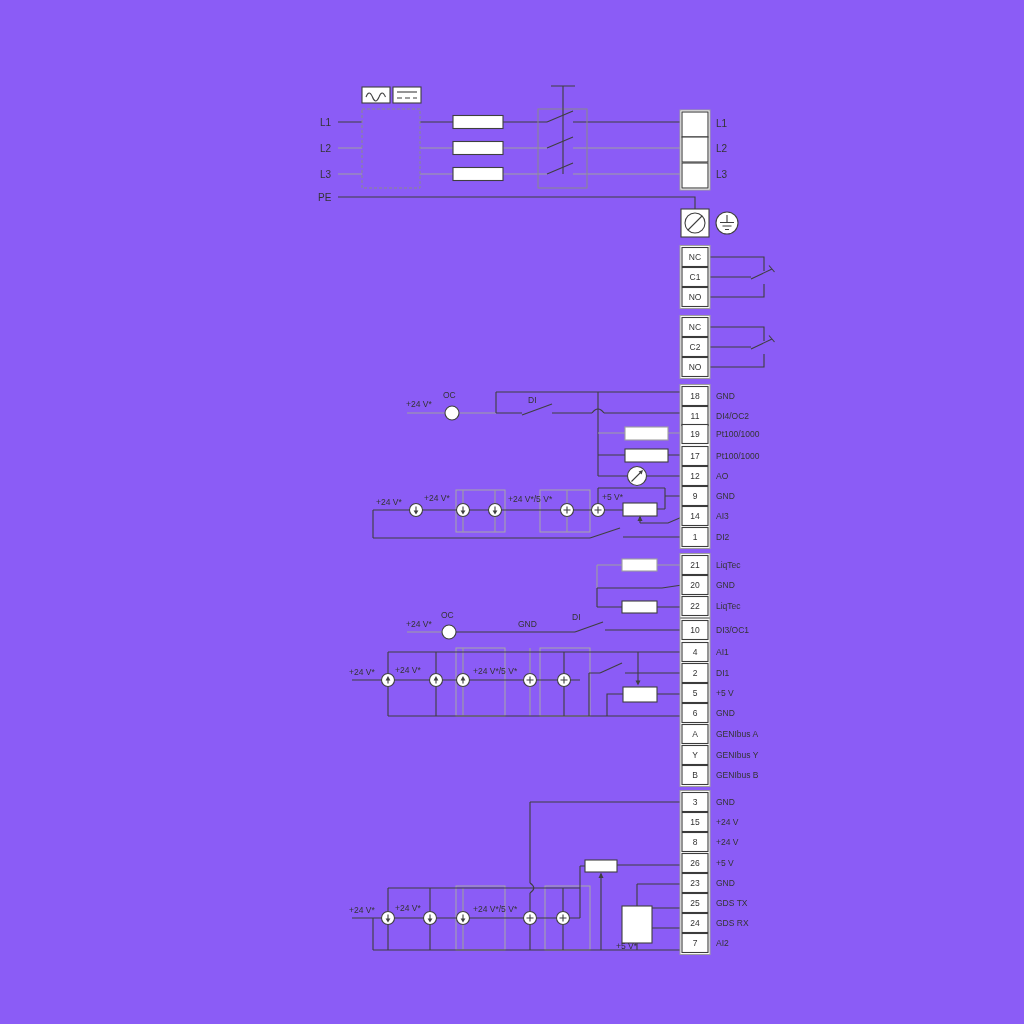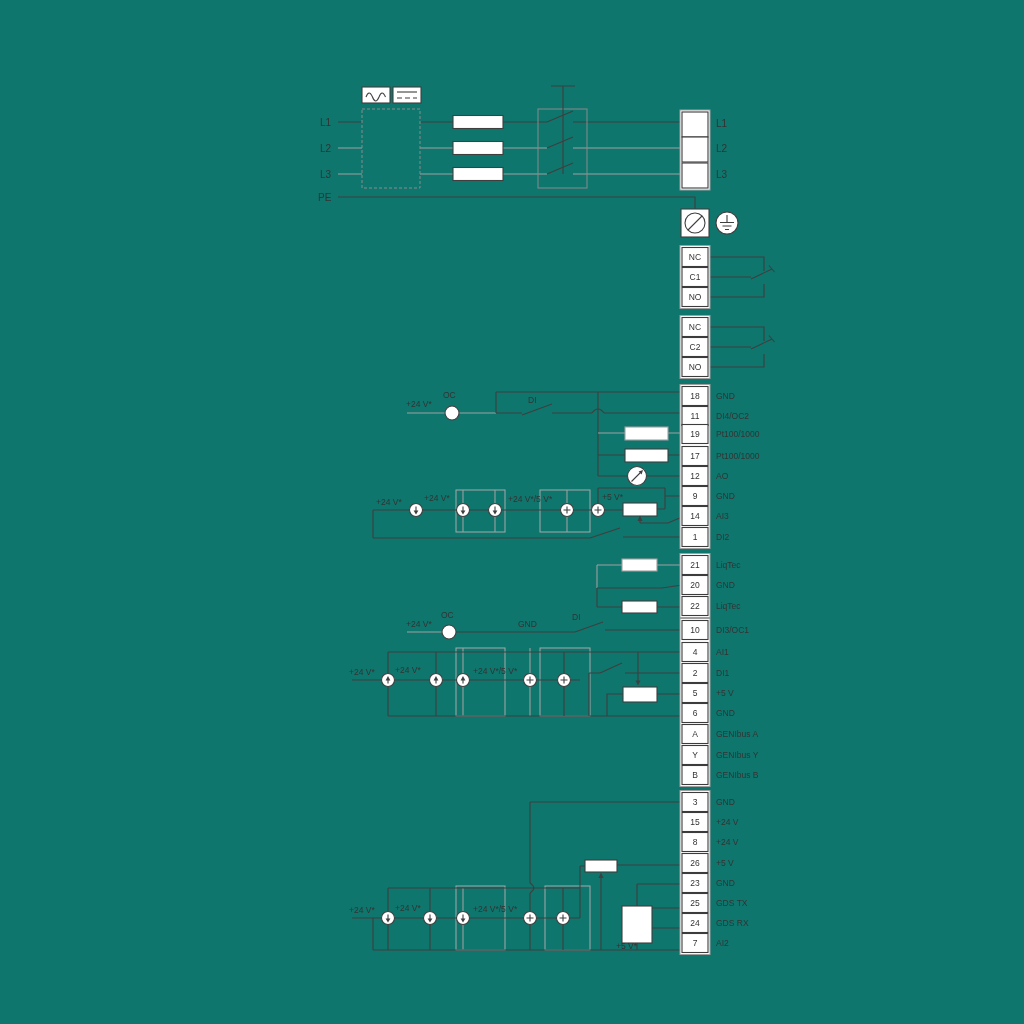--- a/index.html
+++ b/index.html
@@ -1,16 +1,16 @@
 <!DOCTYPE html>
 <html><head>
 <meta charset="utf-8">
 <style>
   html,body{margin:0;padding:0;background:#fff;}
-  .stage{position:relative;width:1024px;height:1024px;background:#0f766e;overflow:hidden;}
+  .stage{position:relative;width:1024px;height:1024px;background:#8b5cf6;overflow:hidden;}
   .t{font:8.5px "Liberation Sans", sans-serif; fill:#333333;}
   .ph{font:10px "Liberation Sans", sans-serif; fill:#333333;}
   .num{text-anchor:middle;}
   .w{stroke:#3f3f3f;fill:none;stroke-width:1.1;}
   .wg{stroke:#9f9f9f;fill:none;stroke-width:1.1;}
   .sym{stroke:#3f3f3f;fill:#ffffff;stroke-width:1.1;}
   .symg{stroke:#9f9f9f;fill:#ffffff;stroke-width:1.1;}
   .boxg{stroke:#a8a8a8;fill:none;stroke-width:1;}
   .cell{stroke:#3c3c3c;fill:#ffffff;stroke-width:1.1;}
   .backing{stroke:#9f9f9f;fill:#ffffff;stroke-width:1;}

